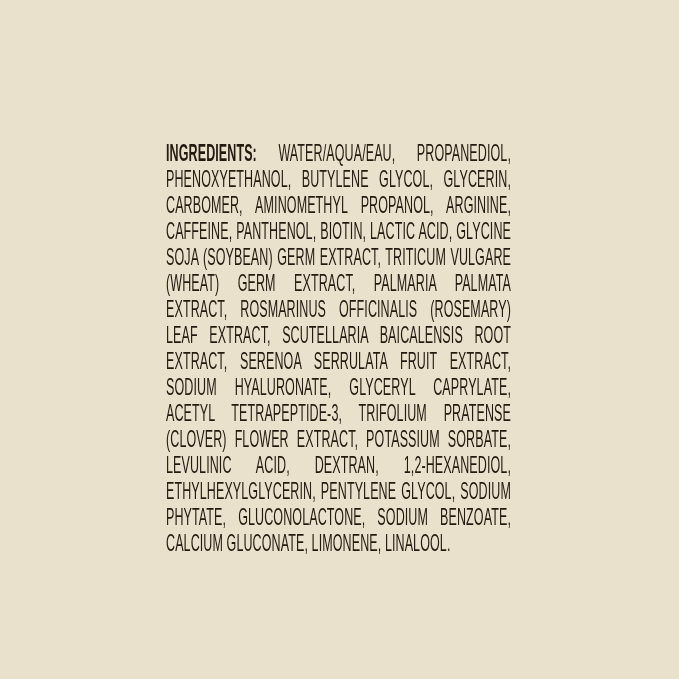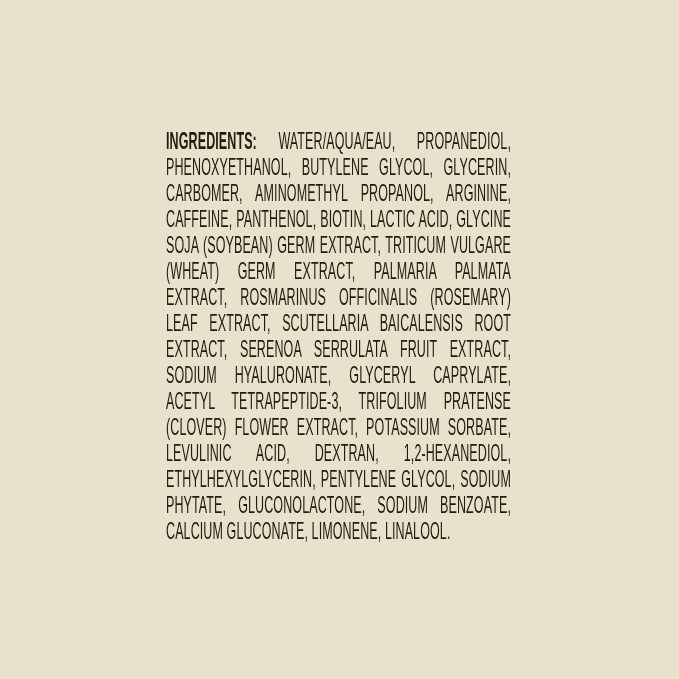--- a/index.html
+++ b/index.html
@@ -7,21 +7,21 @@
     width: 679px;
     height: 679px;
     position: relative;
     background: #e9e1cc;
     overflow: hidden;
     font-family: "Liberation Sans", sans-serif;
   }
   .label-block {
     position: absolute;
     left: 166px;
-    top: 128px;
+    top: 140px;
     width: 345px;
   }
   
   .text-inner {
     width: 662px;
     transform: scaleX(0.5211);
     transform-origin: 0 0;
     color: #241a10;
     font-size: 24px;
     line-height: 26px;

